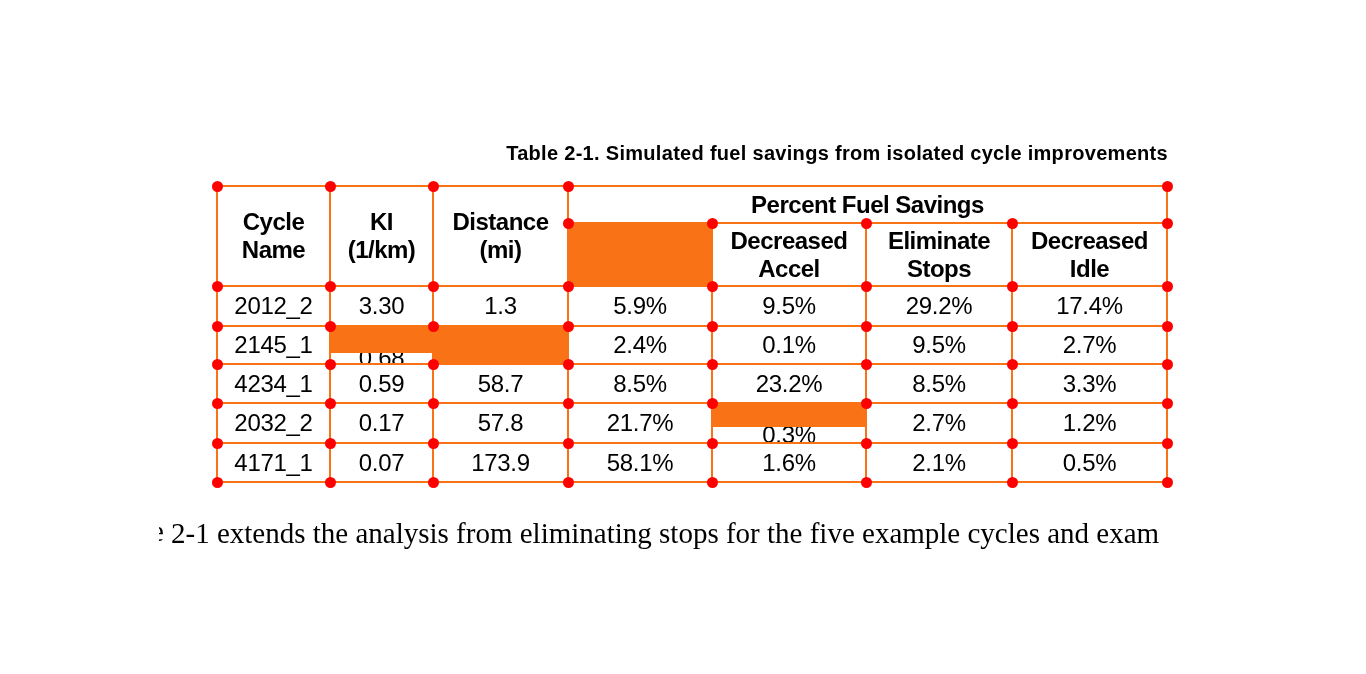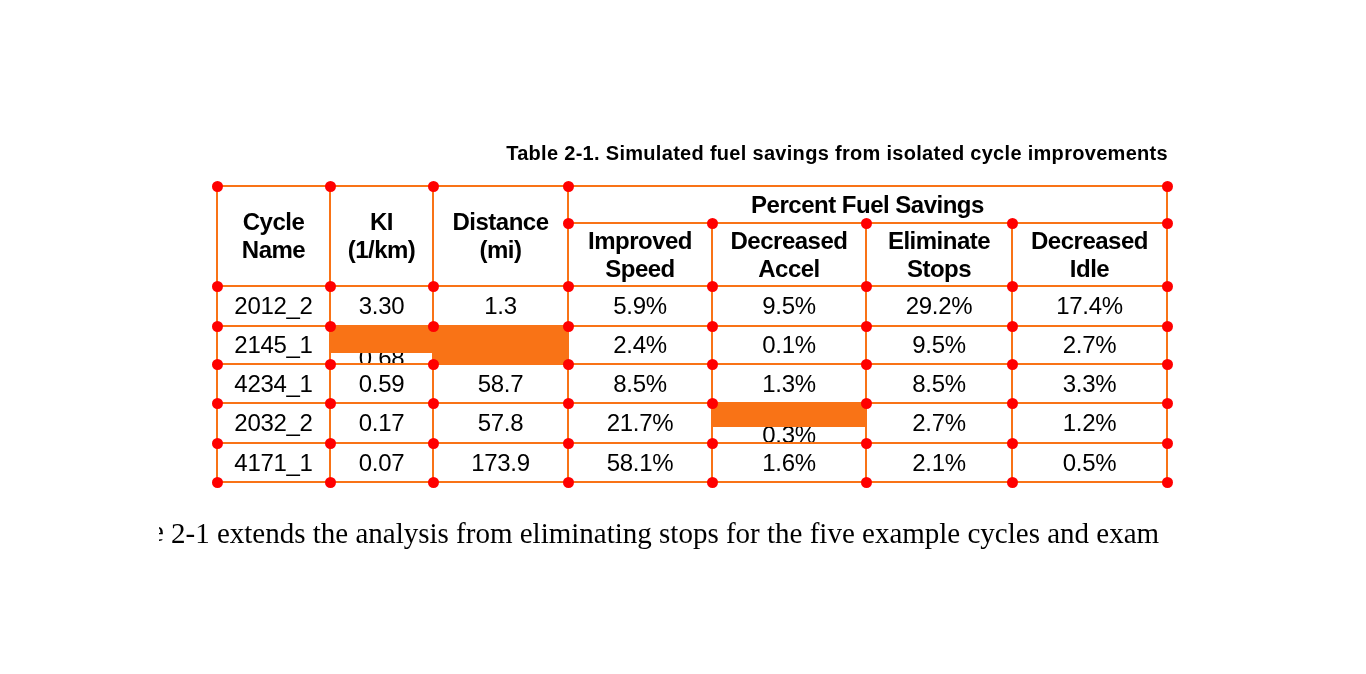--- a/index.html
+++ b/index.html
@@ -57,22 +57,20 @@
 <div class="caption">Table 2-1. Simulated fuel savings from isolated cycle improvements</div>
 
 <div id="grid">
   <div class="cell head" style="grid-area:1/1/3/2">Cycle
 Name</div>
   <div class="cell head" style="grid-area:1/2/3/3">KI
 (1/km)</div>
   <div class="cell head" style="grid-area:1/3/3/4">Distance
 (mi)</div>
   <div class="cell head" style="grid-area:1/4/2/8">Percent Fuel Savings</div>
-  <div class="cell head" style="grid-area:2/4/3/5">Improved
-Speed</div>
   <div class="cell head" style="grid-area:2/5/3/6">Decreased
 Accel</div>
   <div class="cell head" style="grid-area:2/6/3/7">Eliminate
 Stops</div>
   <div class="cell head" style="grid-area:2/7/3/8">Decreased
 Idle</div>
 
 <div class="cell data-cell" style="grid-area: 3 / 1 / 4 / 2;">2012_2</div>
     <div class="cell data-cell" style="grid-area: 3 / 2 / 4 / 3;">3.30</div>
     <div class="cell data-cell" style="grid-area: 3 / 3 / 4 / 4;">1.3</div>
@@ -83,21 +81,21 @@
     <div class="cell data-cell" style="grid-area: 4 / 1 / 5 / 2;">2145_1</div>
     <div class="cell data-cell" style="grid-area: 4 / 2 / 5 / 3; margin-top: 26px;">0.68</div>
     <div class="cell data-cell" style="grid-area: 4 / 4 / 5 / 5;">2.4%</div>
     <div class="cell data-cell" style="grid-area: 4 / 5 / 5 / 6;">0.1%</div>
     <div class="cell data-cell" style="grid-area: 4 / 6 / 5 / 7;">9.5%</div>
     <div class="cell data-cell" style="grid-area: 4 / 7 / 5 / 8;">2.7%</div>
     <div class="cell data-cell" style="grid-area: 5 / 1 / 6 / 2;">4234_1</div>
     <div class="cell data-cell" style="grid-area: 5 / 2 / 6 / 3;">0.59</div>
     <div class="cell data-cell" style="grid-area: 5 / 3 / 6 / 4;">58.7</div>
     <div class="cell data-cell" style="grid-area: 5 / 4 / 6 / 5;">8.5%</div>
-    <div class="cell data-cell" style="grid-area: 5 / 5 / 6 / 6;">1.3%</div>
+    <div class="cell data-cell" style="grid-area: 5 / 5 / 6 / 6;">23.2%</div>
     <div class="cell data-cell" style="grid-area: 5 / 6 / 6 / 7;">8.5%</div>
     <div class="cell data-cell" style="grid-area: 5 / 7 / 6 / 8;">3.3%</div>
     <div class="cell data-cell" style="grid-area: 6 / 1 / 7 / 2;">2032_2</div>
     <div class="cell data-cell" style="grid-area: 6 / 2 / 7 / 3;">0.17</div>
     <div class="cell data-cell" style="grid-area: 6 / 3 / 7 / 4;">57.8</div>
     <div class="cell data-cell" style="grid-area: 6 / 4 / 7 / 5;">21.7%</div>
     <div class="cell data-cell" style="grid-area: 6 / 5 / 7 / 6; margin-top: 23px;">0.3%</div>
     <div class="cell data-cell" style="grid-area: 6 / 6 / 7 / 7;">2.7%</div>
     <div class="cell data-cell" style="grid-area: 6 / 7 / 7 / 8;">1.2%</div>
     <div class="cell data-cell" style="grid-area: 7 / 1 / 8 / 2;">4171_1</div>

